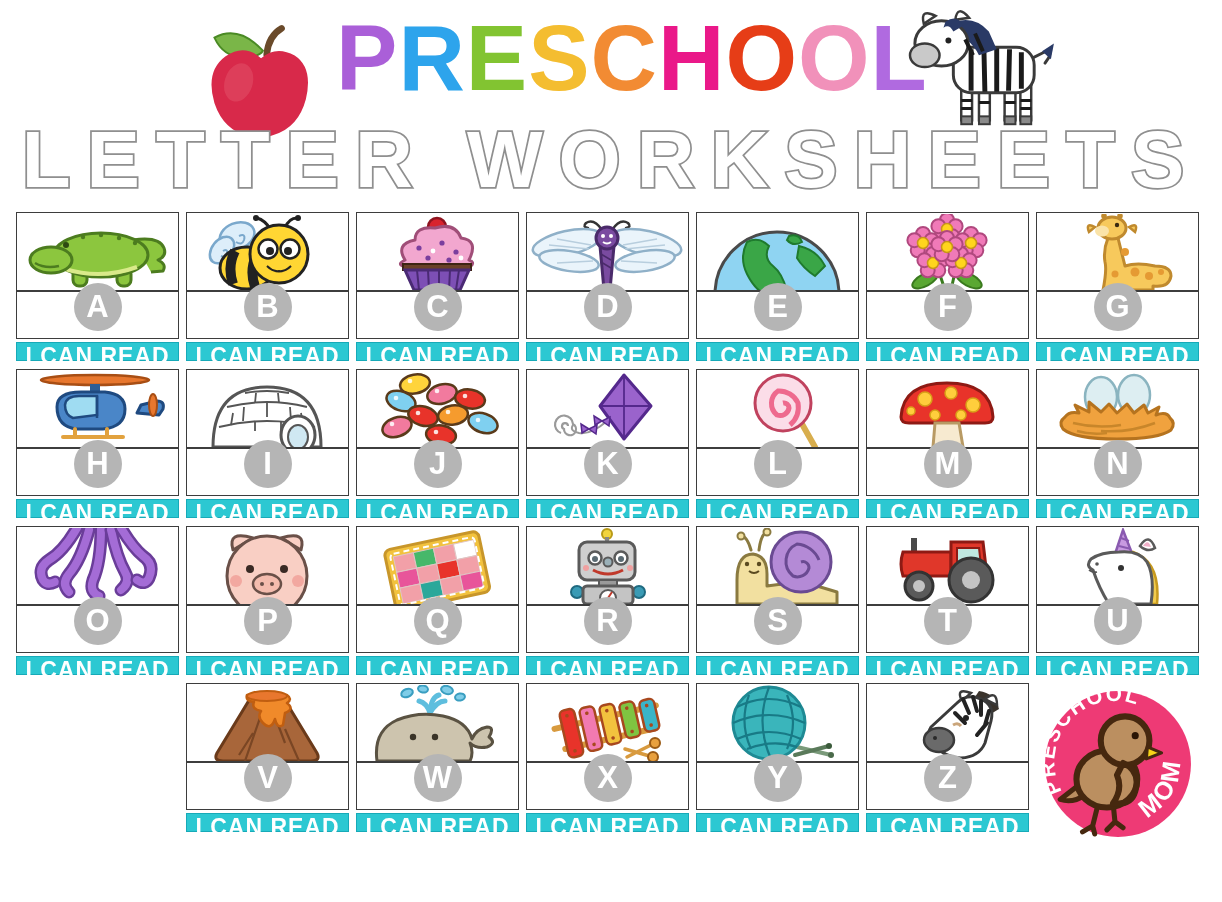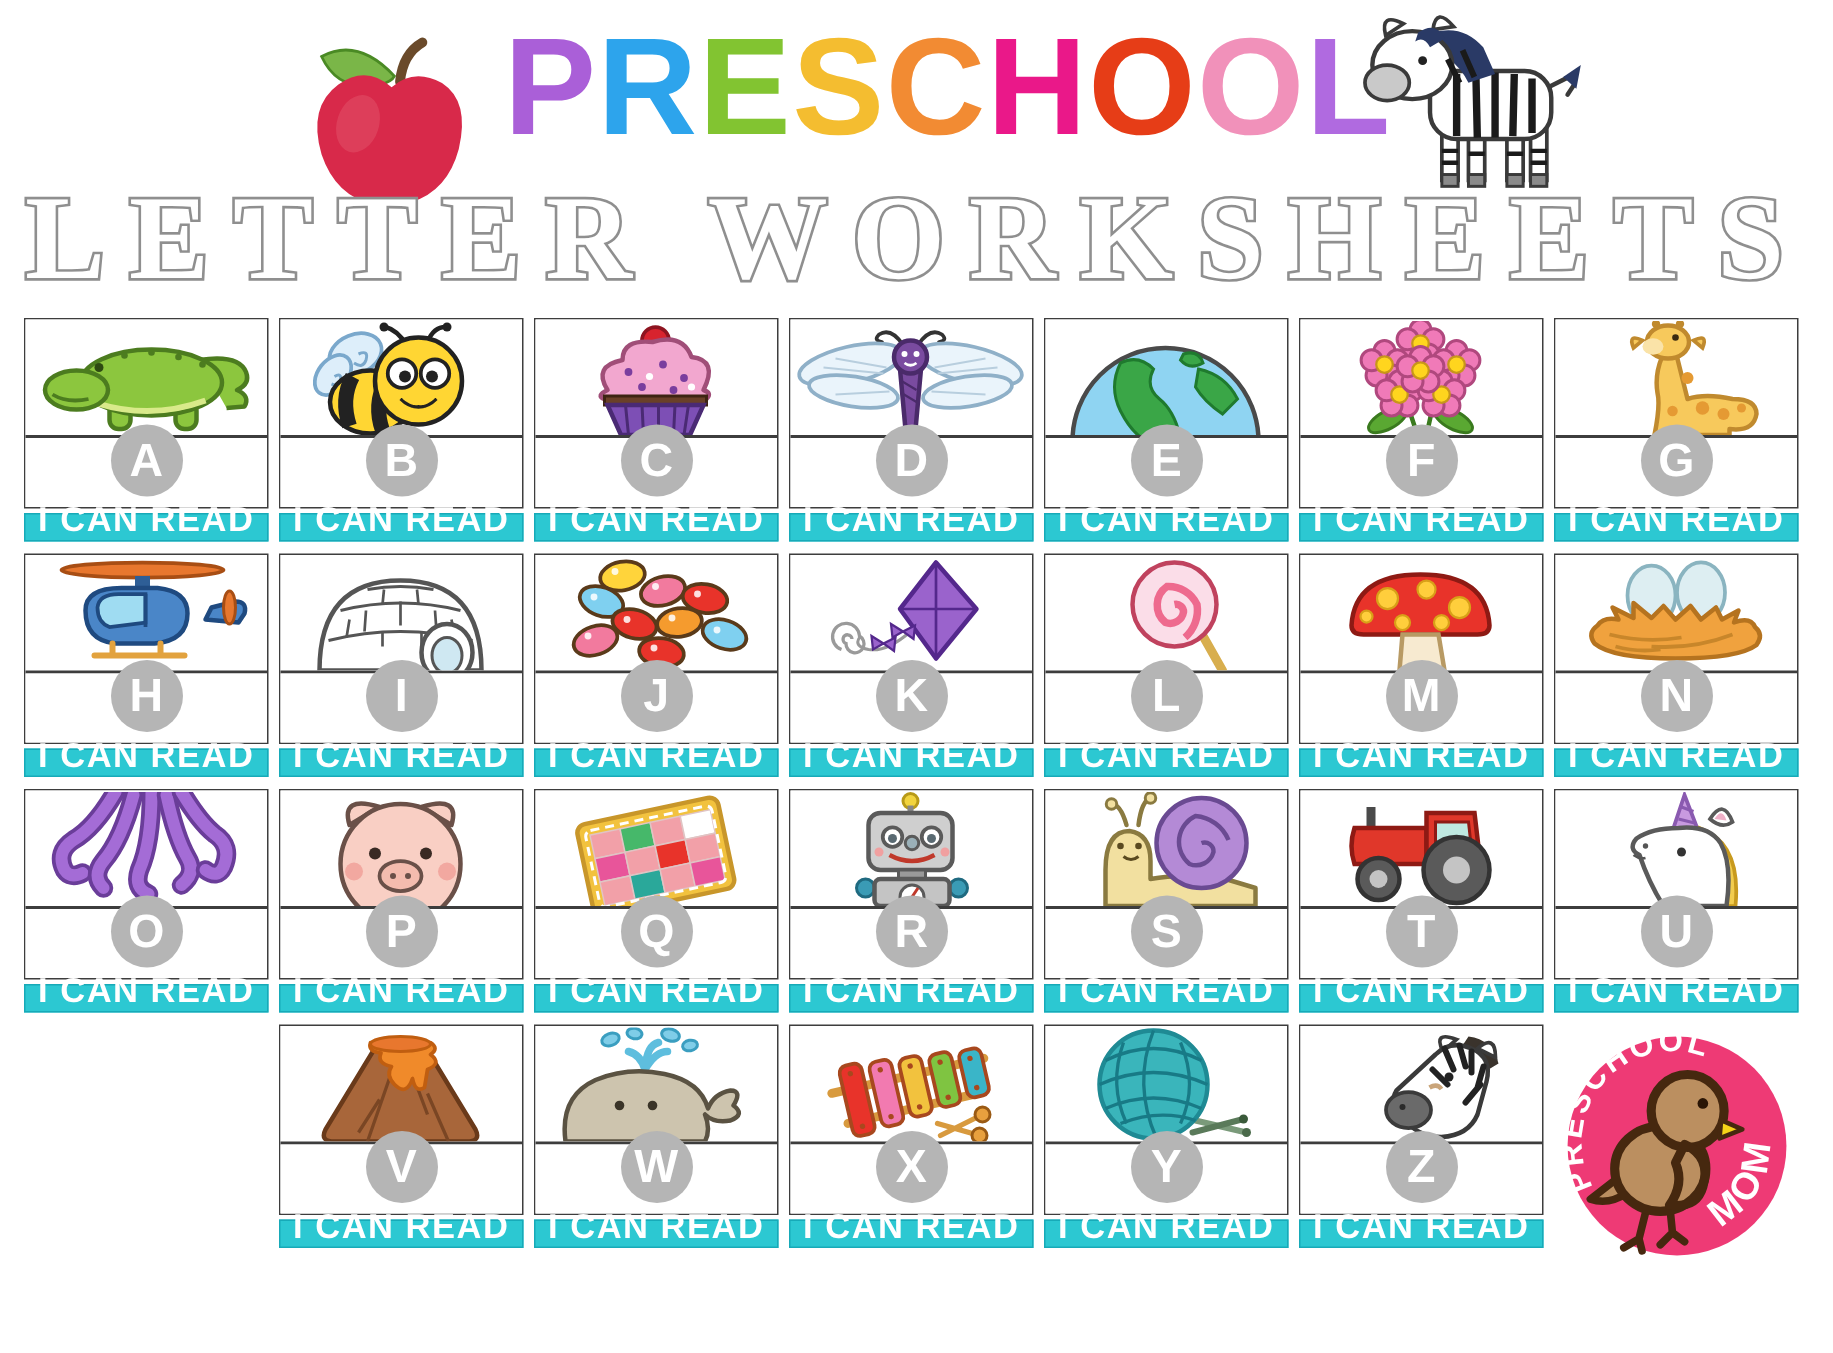--- a/index.html
+++ b/index.html
@@ -5,36 +5,36 @@
   html,body{margin:0;padding:0;background:#fff;}
   .page{position:relative;width:1222px;height:902px;background:#fff;overflow:hidden;
         font-family:"Liberation Sans",sans-serif;}
   
   .hdr-apple{position:absolute;left:192px;top:18px;width:140px;height:128px;}
   .hdr-zebra{position:absolute;left:898px;top:2px;width:158px;height:138px;}
   .title{position:absolute;left:336px;top:10px;width:568px;text-align:center;
          font-size:92px;font-weight:bold;line-height:1.05;letter-spacing:1px;white-space:nowrap;}
   .subtitle{position:absolute;left:0;top:114px;width:1222px;text-align:center;
             font-size:80px;font-weight:bold;letter-spacing:16px;color:#fff;
-            -webkit-text-stroke:3.5px #8f8f8f;paint-order:stroke fill;white-space:nowrap;font-family:Liberation Serif, serif;}
+            -webkit-text-stroke:3.5px #8f8f8f;paint-order:stroke fill;white-space:nowrap;}
   
   .grid{position:absolute;left:16px;top:212px;width:1192px;}
   .row{display:flex;gap:7px;margin-bottom:8px;}
   .row.offset{margin-left:170px;}
   .card{width:163px;}
   .card-top{border:1.5px solid var(--card-border);background:#fff;}
   .img-area{height:77px;overflow:hidden;position:relative;border-bottom:2px solid var(--card-border);background:#fff;}
   .img-area svg.art{position:absolute;left:0;bottom:0;width:160px;height:76px;display:block;}
   .letter-area{height:46px;position:relative;background:#fff;}
   .letter-circle{position:absolute;left:50%;top:-9px;margin-left:-24px;width:48px;height:48px;
                  border-radius:50%;background:var(--circle-bg);color:#fff;font-weight:bold;
                  font-size:31px;display:flex;align-items:center;justify-content:center;z-index:2;}
   .banner{margin-top:3px;height:19px;box-sizing:border-box;background:var(--banner-bg);
           border:1.5px solid var(--banner-border);color:#fff;font-weight:bold;font-size:23px;
-          letter-spacing:1px;display:flex;align-items:flex-end;justify-content:center;white-space:nowrap;}
+          letter-spacing:1px;display:flex;align-items:flex-start;justify-content:center;white-space:nowrap;}
   .logo-wrap{width:163px;height:162px;display:flex;align-items:center;justify-content:center;}
 </style>
 </head>
 <body>
 
 <div class="page" style="--banner-bg: #2cc8d2; --banner-border: #17aab8; --circle-bg: #b5b5b5; --card-border: #3d3d3d;">
 
   <div>
     <svg class="hdr-apple" viewBox="0 0 150 135">
       <path d="M80 38 Q82 18 96 10" stroke="#6a4a2a" stroke-width="7" fill="none" stroke-linecap="round"></path>

